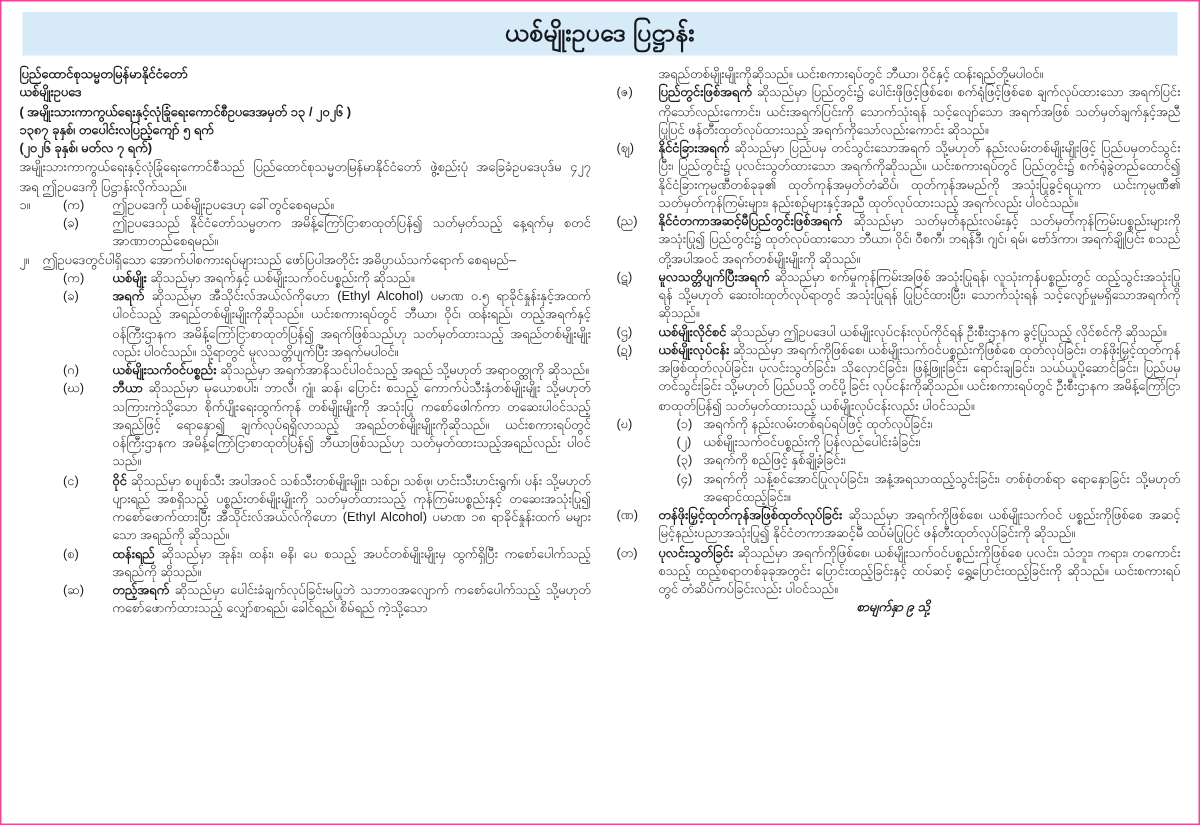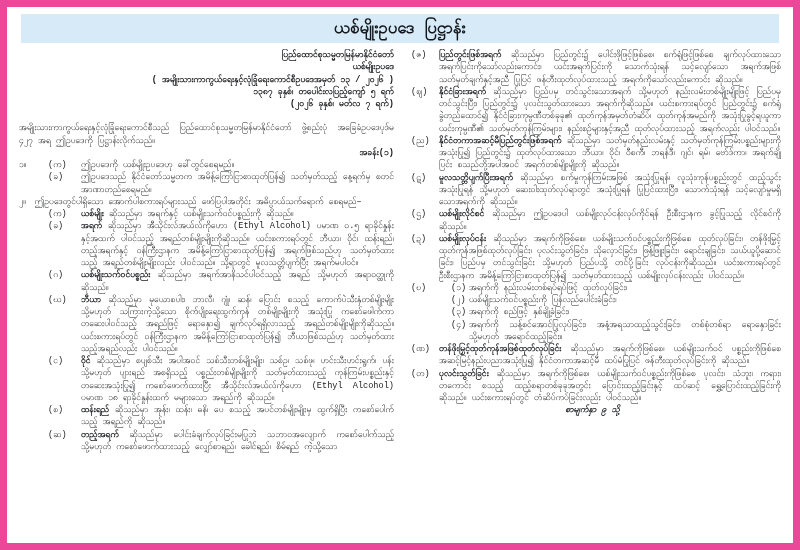--- a/index.html
+++ b/index.html
@@ -1,47 +1,47 @@
 <!DOCTYPE html>
 <html><head>
 <meta charset="utf-8">
 <style>
   html,body{margin:0;padding:0;background:#ffffff;}
   .page{
     position:relative;
     width:800px;height:550px;
     box-sizing:border-box;
-    border:7px solid #ec4899;
+    border:1px solid #ec4899;
     background:#ffffff;
-    font-family:Liberation Mono, monospace;
+    font-family:Liberation Sans, sans-serif;
     color:#17191c;
     overflow:hidden;
     padding:6px 12px 4px 12px;
   }
   .banner{
     background:#d6eaf8;
     height:29px;
     margin:1px 2px 6px 2px;
     display:flex;align-items:center;justify-content:center;
   }
   .banner-title{
     font-size:16.5px;font-weight:bold;color:#14171b;letter-spacing:.2px;
   }
   .columns{display:flex;gap:12px;height:501px;overflow:hidden;}
   .col{
     flex:1 1 50%;
     font-size:8.6px;
     line-height:12.25px;
     text-align:justify;
   }
-  .c{text-align:right;}
+  .c{text-align:left;}
   .b{font-weight:bold;}
   p{margin:0;}
   .preamble div{font-weight:bold;}
-  .enacting{margin-top:12px;}
+  .enacting{margin-top:1px;}
   .sec{display:flex;}
   .sec-num{flex:0 0 29px;font-weight:normal;}
   .sec-items{flex:1;min-width:0;}
   .def{display:flex;}
   .def .lbl{flex:0 0 33px;}
   .def .body{flex:1;min-width:0;}
   .def .body b{font-weight:bold;}
   .defs-left{padding-left:29px;}
   .defs-right{padding-left:5px;}
   .defs-right .lbl{flex:0 0 28px;}
@@ -71,21 +71,20 @@
     <div class="col">
       <div class="preamble">
         <div class="c">ပြည်ထောင်စုသမ္မတမြန်မာနိုင်ငံတော်</div>
         <div class="c">ယစ်မျိုးဥပဒေ</div>
         <div class="c">( အမျိုးသားကာကွယ်ရေးနှင့်လုံခြုံရေးကောင်စီဥပဒေအမှတ်  ၁၃ / ၂၀၂၆ )</div>
         <div class="c">၁၃၈၇ ခုနှစ်၊ တပေါင်းလပြည့်ကျော်  ၅  ရက်</div>
         <div class="c">(၂၀၂၆ ခုနှစ်၊ မတ်လ  ၇  ရက်)</div>
       </div>
       <p class="enacting">အမျိုးသားကာကွယ်ရေးနှင့်လုံခြုံရေးကောင်စီသည် ပြည်ထောင်စုသမ္မတမြန်မာနိုင်ငံတော် ဖွဲ့စည်းပုံ အခြေခံဥပဒေပုဒ်မ ၄၂၇ အရ ဤဥပဒေကို ပြဋ္ဌာန်းလိုက်သည်။</p>
 
-      <div class="c b">အခန်း(၁)</div>
 
       <div class="sec">
         <span class="sec-num">၁။</span>
         <div class="sec-items">
           <div class="def">
             <span class="lbl">(က)</span>
             <div class="body">ဤဥပဒေကို ယစ်မျိုးဥပဒေဟု ခေါ်တွင်စေရမည်။</div>
           </div>
           <div class="def">
             <span class="lbl">(ခ)</span>
@@ -122,20 +121,21 @@
           <div class="body"><b>ထန်းရည်</b> <span>ဆိုသည်မှာ အုန်း၊ ထန်း၊ ဓနိ၊ ပေ စသည့် အပင်တစ်မျိုးမျိုးမှ ထွက်ရှိပြီး ကစော်ပေါက်သည့် အရည်ကို ဆိုသည်။</span></div>
         </div>
         <div class="def">
           <span class="lbl">(ဆ)</span>
           <div class="body"><b>တည့်အရက်</b> <span>ဆိုသည်မှာ ပေါင်းခံချက်လုပ်ခြင်းမပြုဘဲ သဘာဝအလျောက် ကစော်ပေါက်သည့် သို့မဟုတ် ကစော်ဖောက်ထားသည့် လျှော်စာရည်၊ ခေါင်ရည်၊ စိမ်ရည် ကဲ့သို့သော</span></div>
         </div>
       </div>
     </div>
 
     <div class="col">
+      <p class="cont-para">အရည်တစ်မျိုးမျိုးကိုဆိုသည်။ ယင်းစကားရပ်တွင် ဘီယာ၊ ဝိုင်နှင့် ထန်းရည်တို့မပါဝင်။</p>
 
       <div class="defs-right">
         <div class="def">
           <span class="lbl">(ဇ)</span>
           <div class="body"><b>ပြည်တွင်းဖြစ်အရက်</b> <span>ဆိုသည်မှာ ပြည်တွင်း၌ ပေါင်းဖိုဖြင့်ဖြစ်စေ၊ စက်ရုံဖြင့်ဖြစ်စေ ချက်လုပ်ထားသော အရက်ပြင်းကိုသော်လည်းကောင်း၊ ယင်းအရက်ပြင်းကို သောက်သုံးရန် သင့်လျော်သော အရက်အဖြစ် သတ်မှတ်ချက်နှင့်အညီ ပြုပြင် ဖန်တီးထုတ်လုပ်ထားသည့် အရက်ကိုသော်လည်းကောင်း ဆိုသည်။</span></div>
         </div>
         <div class="def">
           <span class="lbl">(ဈ)</span>
           <div class="body"><b>နိုင်ငံခြားအရက်</b> <span>ဆိုသည်မှာ ပြည်ပမှ တင်သွင်းသောအရက် သို့မဟုတ် နည်းလမ်းတစ်မျိုးမျိုးဖြင့် ပြည်ပမှတင်သွင်းပြီး၊ ပြည်တွင်း၌ ပုလင်းသွတ်ထားသော အရက်ကိုဆိုသည်။ ယင်းစကားရပ်တွင် ပြည်တွင်း၌ စက်ရုံခွဲတည်ထောင်၍ နိုင်ငံခြားကုမ္ပဏီတစ်ခုခု၏ ထုတ်ကုန်အမှတ်တံဆိပ်၊ ထုတ်ကုန်အမည်ကို အသုံးပြုခွင့်ရယူကာ ယင်းကုမ္ပဏီ၏ သတ်မှတ်ကုန်ကြမ်းများ၊ နည်းစဉ်များနှင့်အညီ ထုတ်လုပ်ထားသည့် အရက်လည်း ပါဝင်သည်။</span></div>
         </div>

